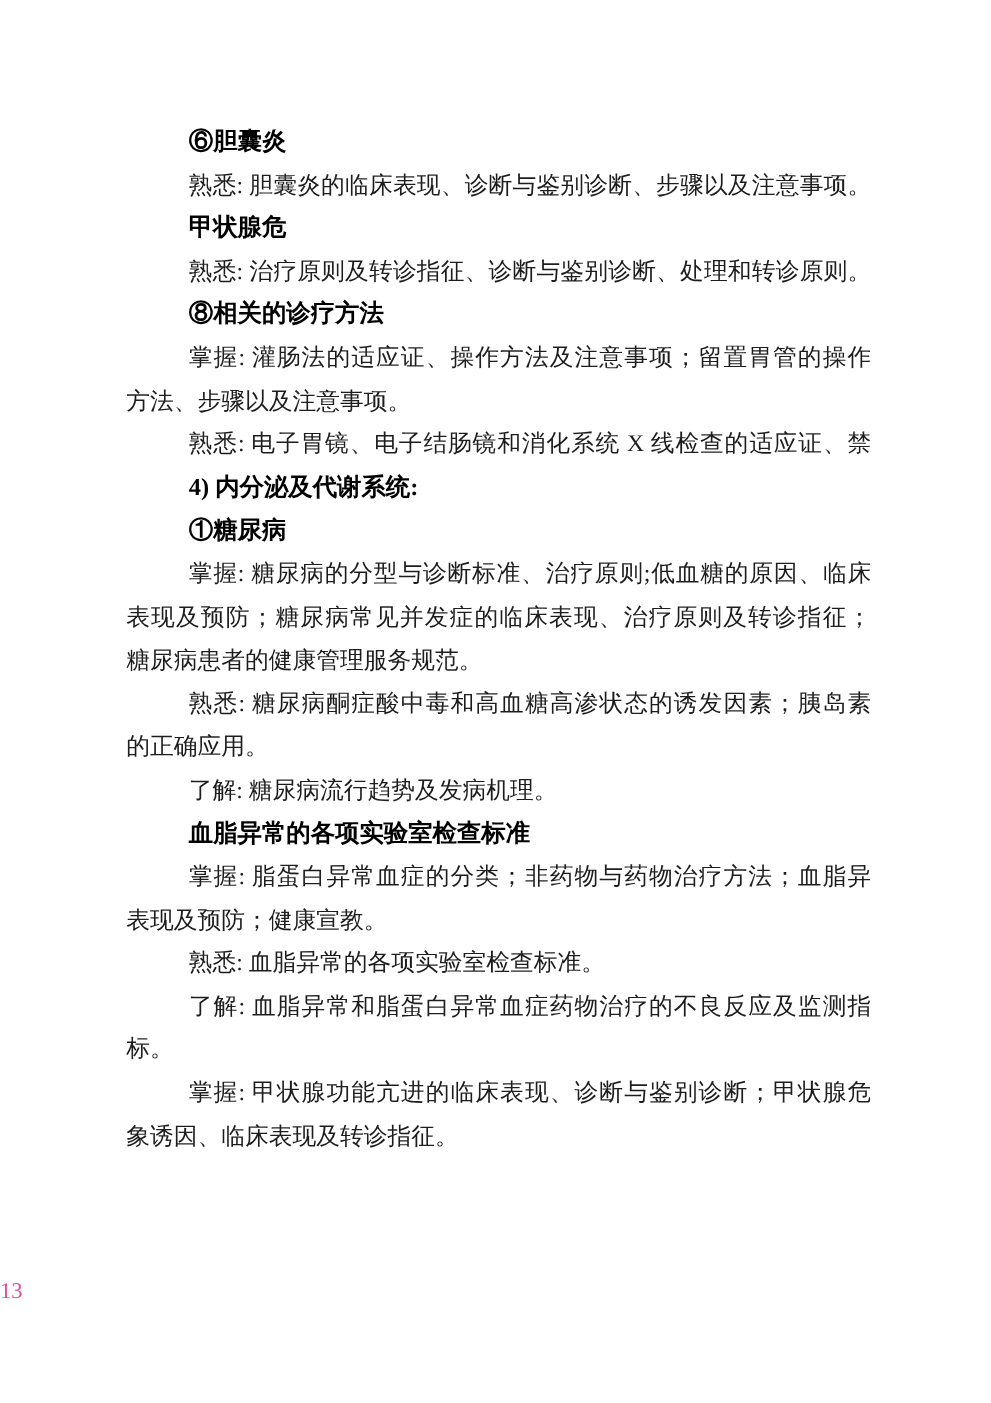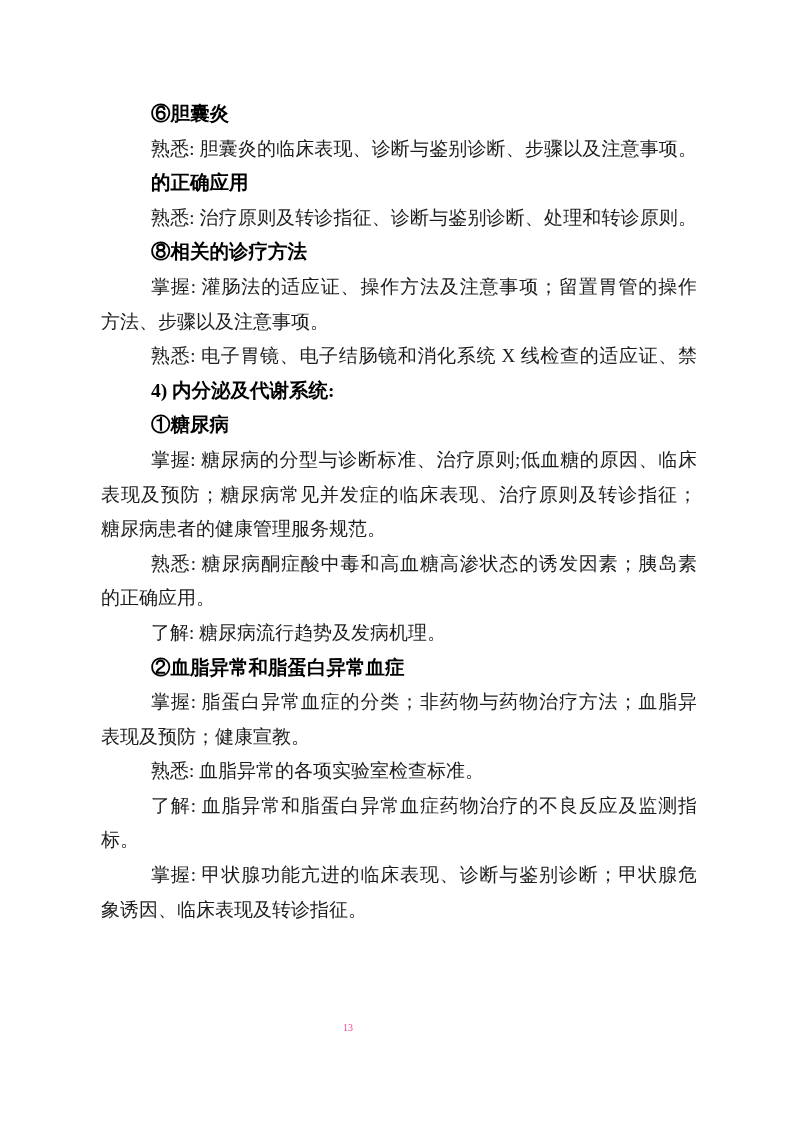--- a/index.html
+++ b/index.html
@@ -32,47 +32,47 @@
     text-align: justify;
     text-align-last: justify;
     text-justify: inter-character;
     overflow: hidden;
   }
   .page-number {
     position: absolute;
     left: 0;
     right: 0;
     top: 1022px;
-    text-align: center;
-    font-size: 10px;
+    text-align: left;
+    font-size: 18px;
     color: #ec4899;
   }
 </style>
 </head>
 <body>
 
 <div class="page">
   <div class="content">
     <div class="line h ind">⑥胆囊炎</div>
     <div class="line ind jf">熟悉: 胆囊炎的临床表现、诊断与鉴别诊断、步骤以及注意事项。</div>
-    <div class="line h ind">的正确应用</div>
+    <div class="line h ind">甲状腺危</div>
     <div class="line ind jf">熟悉: 治疗原则及转诊指征、诊断与鉴别诊断、处理和转诊原则。</div>
     <div class="line h ind">⑧相关的诊疗方法</div>
     <div class="line ind jf">掌握: 灌肠法的适应证、操作方法及注意事项；留置胃管的操作</div>
     <div class="line">方法、步骤以及注意事项。</div>
     <div class="line ind jf">熟悉: 电子胃镜、电子结肠镜和消化系统 X 线检查的适应证、禁</div>
     <div class="line h ind">4) 内分泌及代谢系统:</div>
     <div class="line h ind">①糖尿病</div>
     <div class="line ind jf">掌握: 糖尿病的分型与诊断标准、治疗原则;低血糖的原因、临床</div>
     <div class="line jf">表现及预防；糖尿病常见并发症的临床表现、治疗原则及转诊指征；</div>
     <div class="line">糖尿病患者的健康管理服务规范。</div>
     <div class="line ind jf">熟悉: 糖尿病酮症酸中毒和高血糖高渗状态的诱发因素；胰岛素</div>
     <div class="line">的正确应用。</div>
     <div class="line ind">了解: 糖尿病流行趋势及发病机理。</div>
-    <div class="line h ind">②血脂异常和脂蛋白异常血症</div>
+    <div class="line h ind">血脂异常的各项实验室检查标准</div>
     <div class="line ind jf">掌握: 脂蛋白异常血症的分类；非药物与药物治疗方法；血脂异</div>
     <div class="line">表现及预防；健康宣教。</div>
     <div class="line ind">熟悉: 血脂异常的各项实验室检查标准。</div>
     <div class="line ind jf">了解: 血脂异常和脂蛋白异常血症药物治疗的不良反应及监测指</div>
     <div class="line">标。</div>
     <div class="line ind jf">掌握: 甲状腺功能亢进的临床表现、诊断与鉴别诊断；甲状腺危</div>
     <div class="line">象诱因、临床表现及转诊指征。</div>
   </div>
   <div class="page-number">13</div>
 </div>

